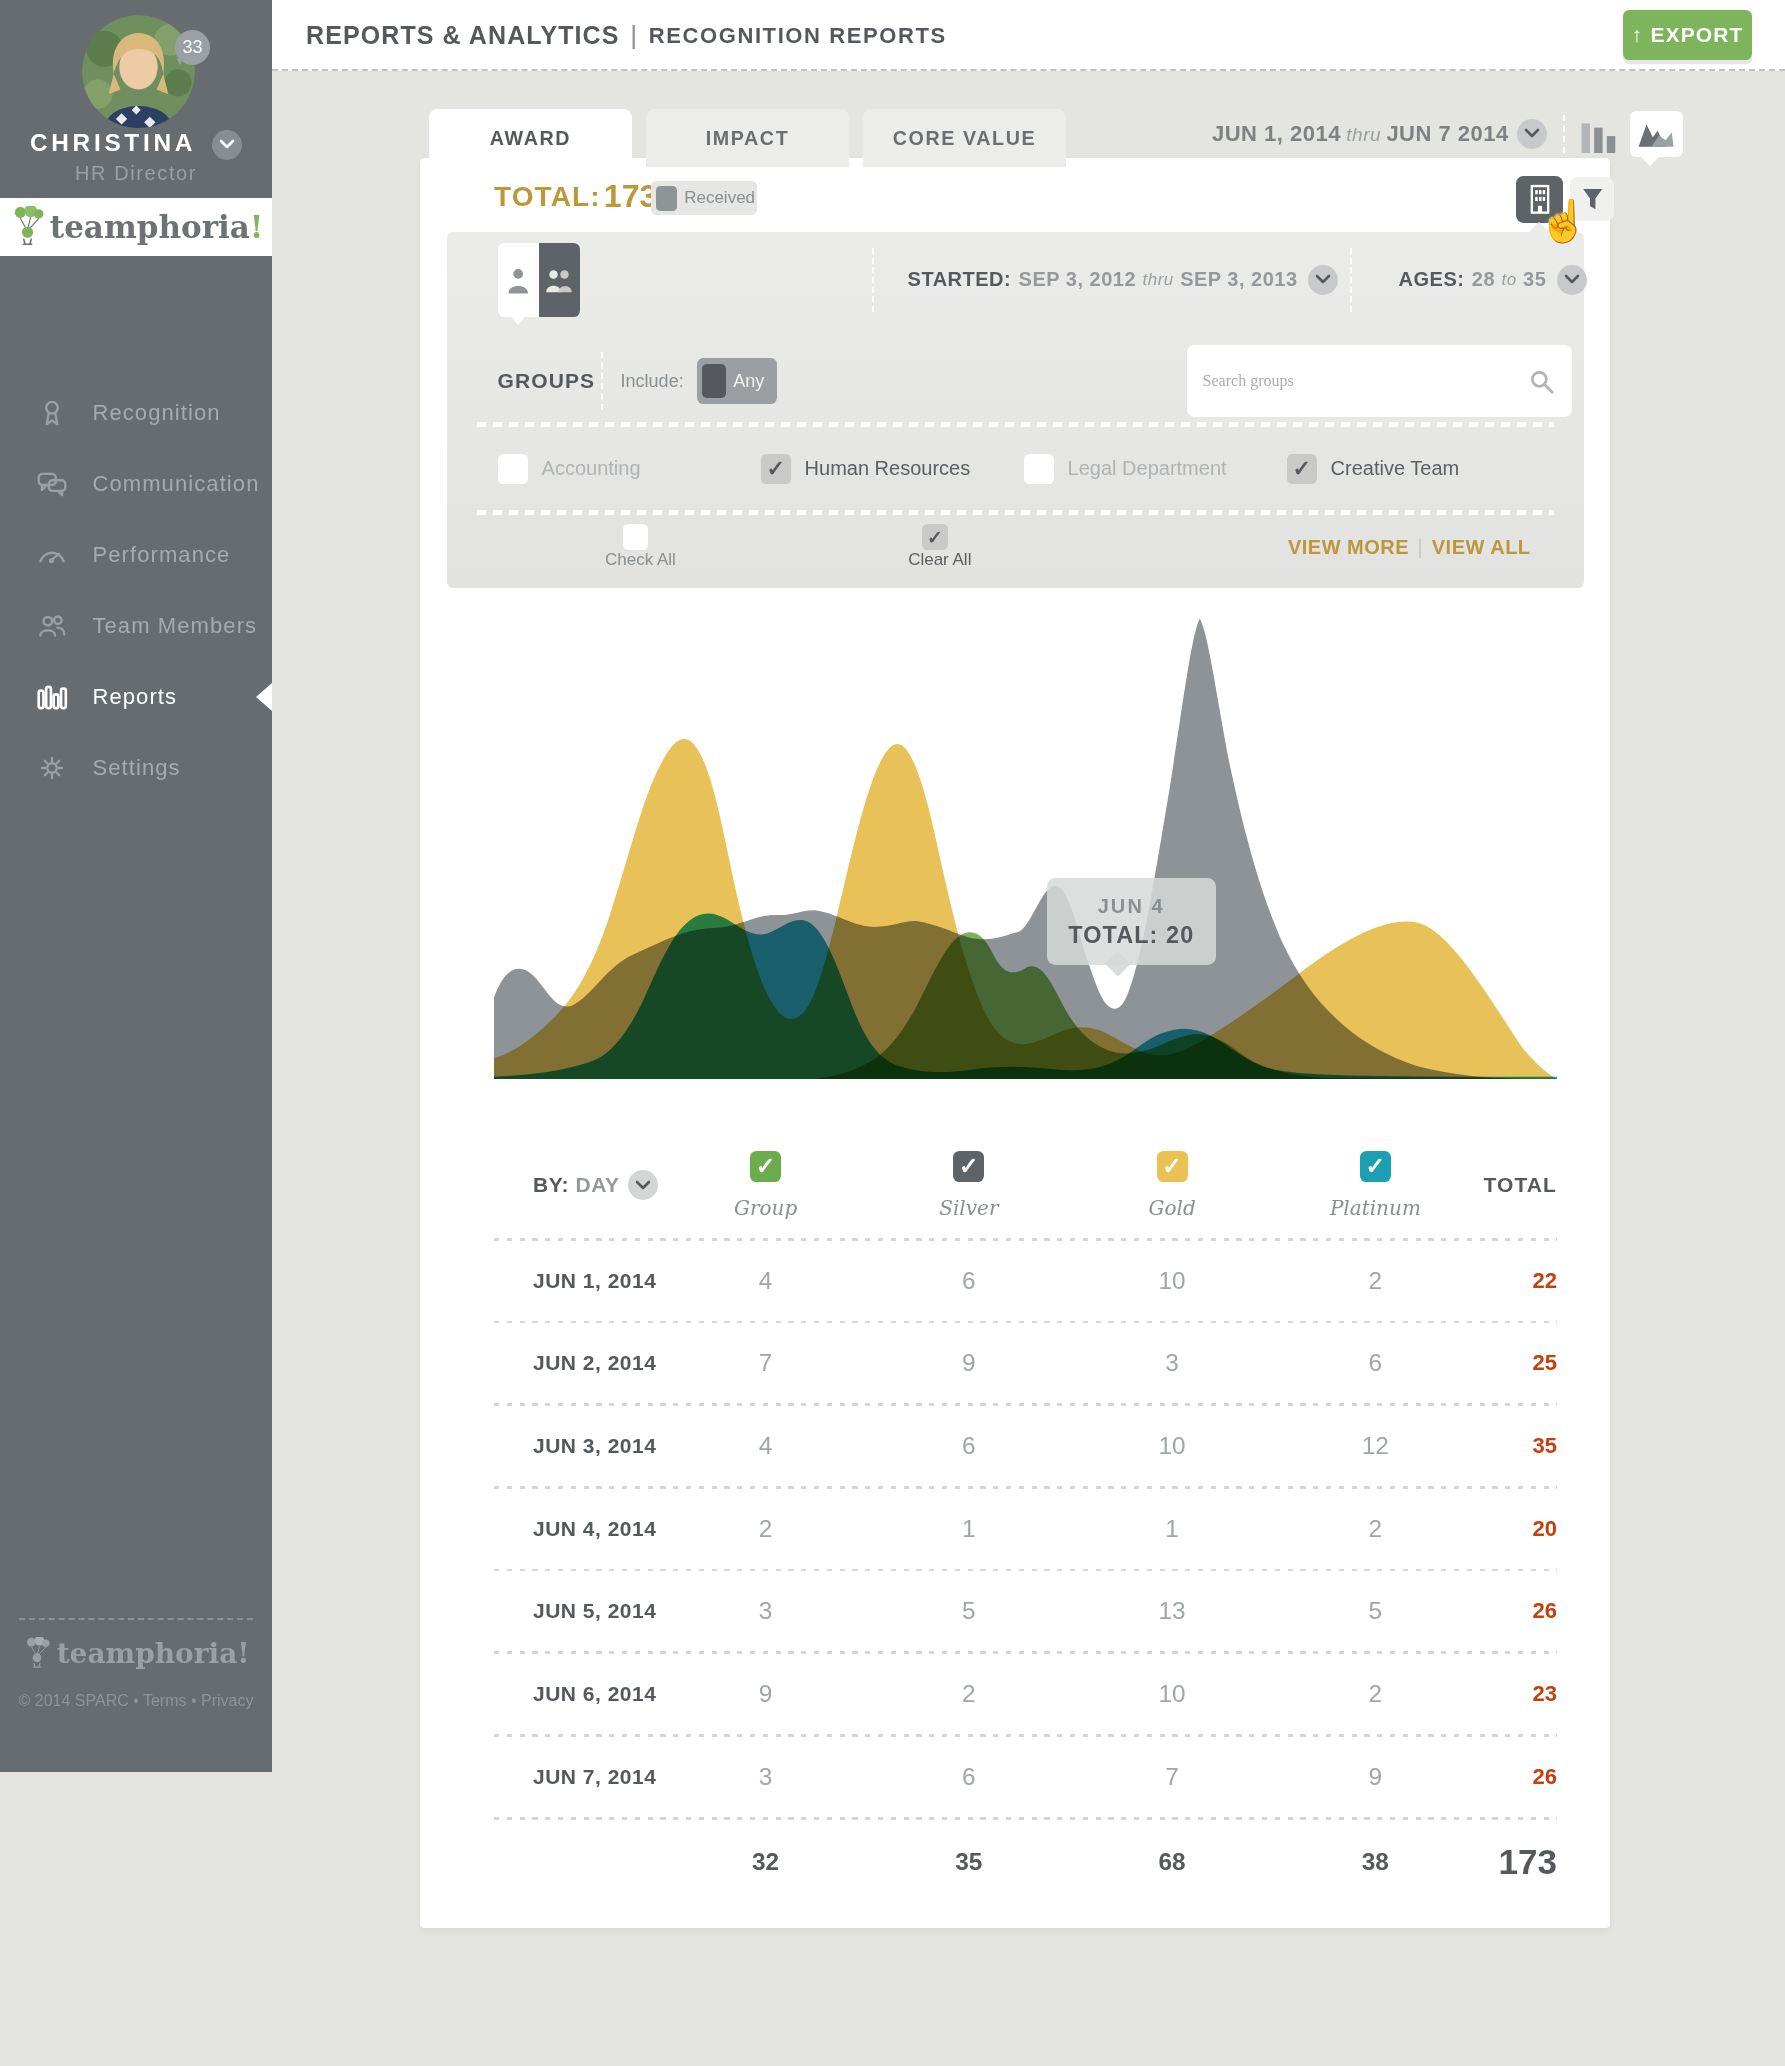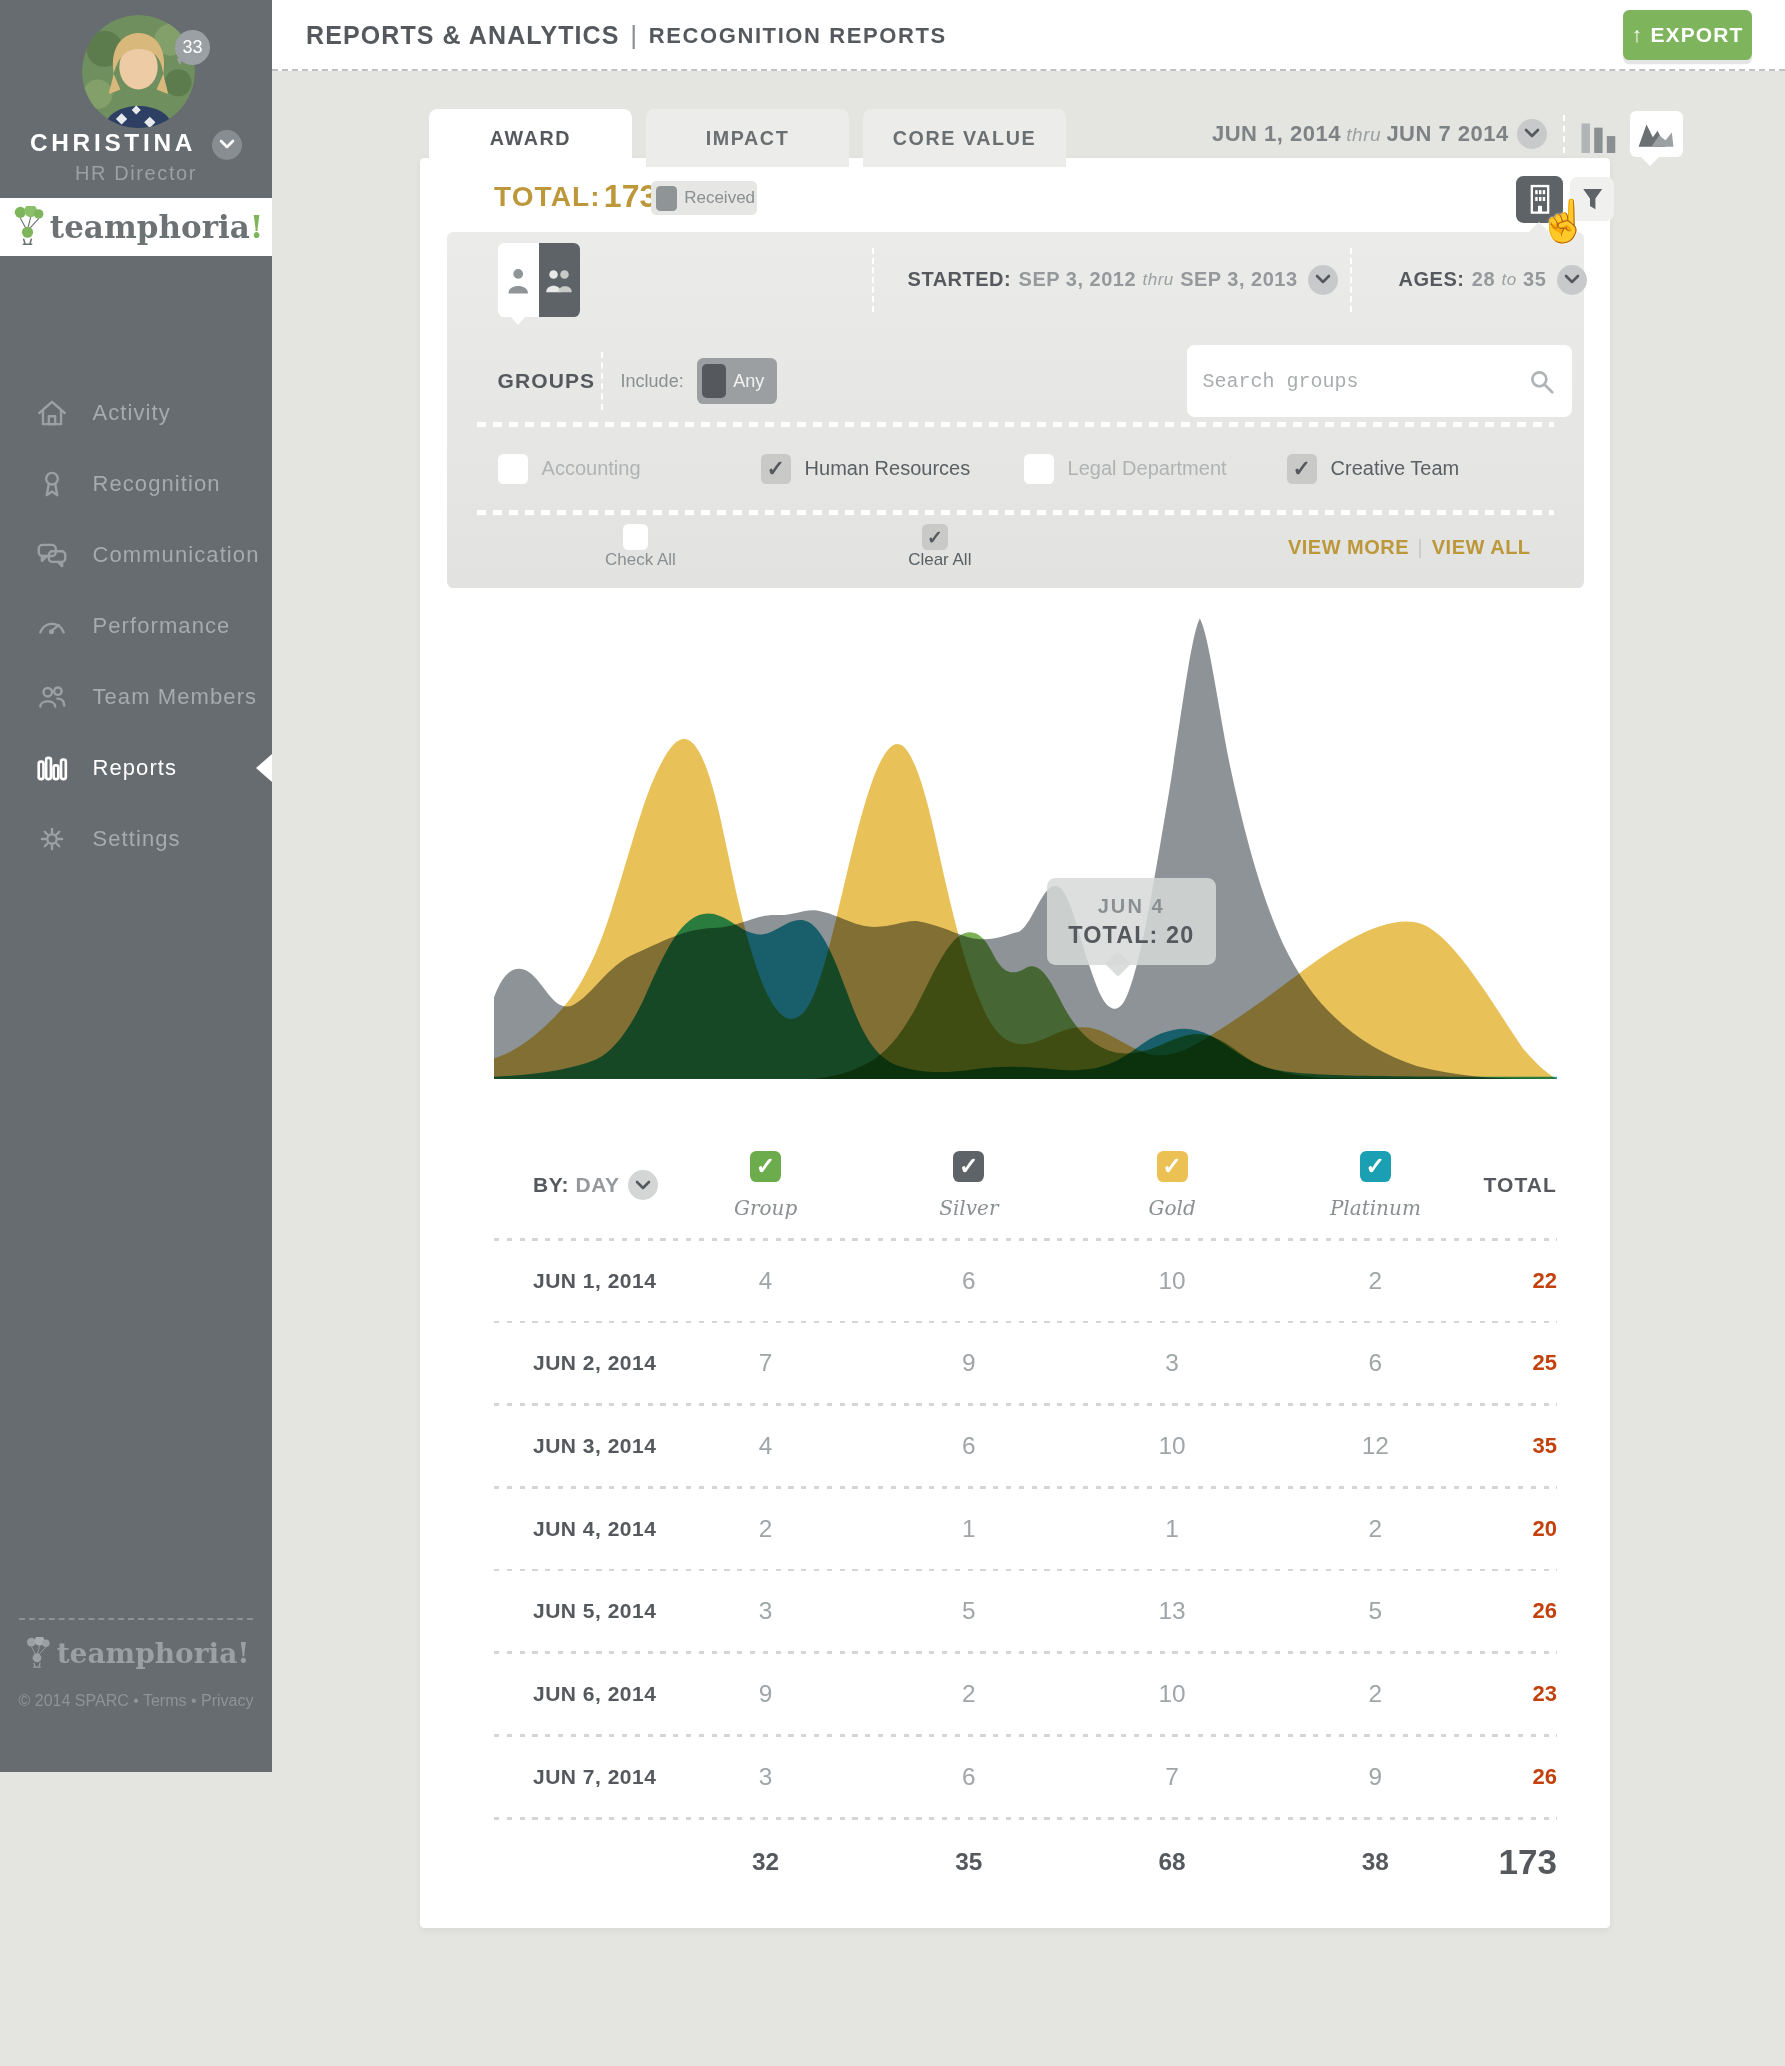--- a/index.html
+++ b/index.html
@@ -86,21 +86,21 @@
   .fitem .chev { margin-left:10.6px; }
   .panel-vdash { position:absolute; top:5.3px; width:0; height:64px; border-left:2.7px dashed #fff; }
   .frow2 { position:absolute; left:0; top:96px; width:100%; height:106px; }
   .groups-label { position:absolute; left:51px; top:0; height:106px; display:flex; align-items:center; font-size:21px; font-weight:bold; color:#55595d; letter-spacing:1.1px; }
   .inc-dash { position:absolute; left:154px; top:24px; height:58px; border-left:2.1px dashed #fff; }
   .include-label { position:absolute; left:174px; top:0; height:106px; display:flex; align-items:center; font-size:18px; color:#8a8f92; }
   .any-toggle { position:absolute; left:250px; top:30px; width:80px; height:46px; background:#9b9fa1; border-radius:6.4px; display:flex; align-items:center; cursor:pointer; }
   .any-knob { width:23.4px; height:34px; background:#55595d; border-radius:4.8px; margin:0 7.4px 0 5.8px; }
   .any-label { color:#f2f2f0; font-size:18px; }
   .search-box { position:absolute; left:740px; top:17px; width:385px; height:72px; background:#fff; border-radius:7.4px; display:flex; align-items:center; padding:0 16px; }
-  .search-box input { flex:1; border:none; outline:none; font-size:20px; color:#0f766e; font-family:Liberation Mono, monospace; background:transparent; }
+  .search-box input { flex:1; border:none; outline:none; font-size:16px; color:#0f766e; font-family:Liberation Serif, serif; background:transparent; }
   .search-box input::placeholder { color:#a9adaf; }
   .dotsep { position:absolute; left:30px; right:30px; height:4.8px; background:repeating-linear-gradient(90deg,#fff 0 8.5px, transparent 8.5px 16px); }
   .frow3 { position:absolute; left:51px; top:210px; width:1052px; height:53px; display:flex; }
   .gcheck { width:276px; display:flex; align-items:center; cursor:pointer; }
   .cbox { width:30px; height:30px; border-radius:5.3px; background:#fff; display:flex; align-items:center; justify-content:center; font-size:22px; font-weight:bold; color:transparent; flex:0 0 30px; }
   .gcheck.checked .cbox { background:#c9cac8; color:#55595d; }
   .gcheck .glabel { margin-left:14px; font-size:20px; color:#b0b3b4; }
   .gcheck.checked .glabel { color:#5a6063; }
   .frow4 { position:absolute; left:51px; right:53px; top:291px; height:48px; display:flex; align-items:center; }
   .small-check { display:flex; align-items:center; cursor:pointer; margin-right:23.4px;flex-direction:column; }
@@ -183,30 +183,20 @@
       <circle cx="23" cy="33" r="7" fill="#7db45c"></circle>
       <path d="M18 41 L20 48 M28 41 L26 48 M17 48 h12" stroke="#6d7275" stroke-width="2" fill="none"></path>
     </svg>
     <div class="wordmark"><span>teamphoria</span><span class="bang">!</span></div>
   </div>
 
   <nav class="nav">
     <div class="nav-item">
       <svg class="nicon" viewBox="0 0 64 64">
           <g fill="none" stroke="#9aa0a3" stroke-width="4.5" stroke-linecap="round" stroke-linejoin="round">
-            <path d="M8 32 L32 11 L56 32"></path>
-            <path d="M15 27 V53 H49 V27"></path>
-            <rect x="26" y="38" width="12" height="15"></rect>
-          </g>
-        </svg>
-      <span class="nlabel">Activity</span>
-    </div>
-    <div class="nav-item">
-      <svg class="nicon" viewBox="0 0 64 64">
-          <g fill="none" stroke="#9aa0a3" stroke-width="4.5" stroke-linecap="round" stroke-linejoin="round">
             <circle cx="32" cy="22" r="11"></circle>
             <path d="M26 32 L22 53 L32 46 L42 53 L38 32"></path>
           </g>
         </svg>
       <span class="nlabel">Recognition</span>
     </div>
     <div class="nav-item">
       <svg class="nicon" viewBox="0 0 64 64">
           <g fill="none" stroke="#9aa0a3" stroke-width="4.5" stroke-linecap="round" stroke-linejoin="round">
             <rect x="7" y="13" width="32" height="21" rx="7"></rect>

